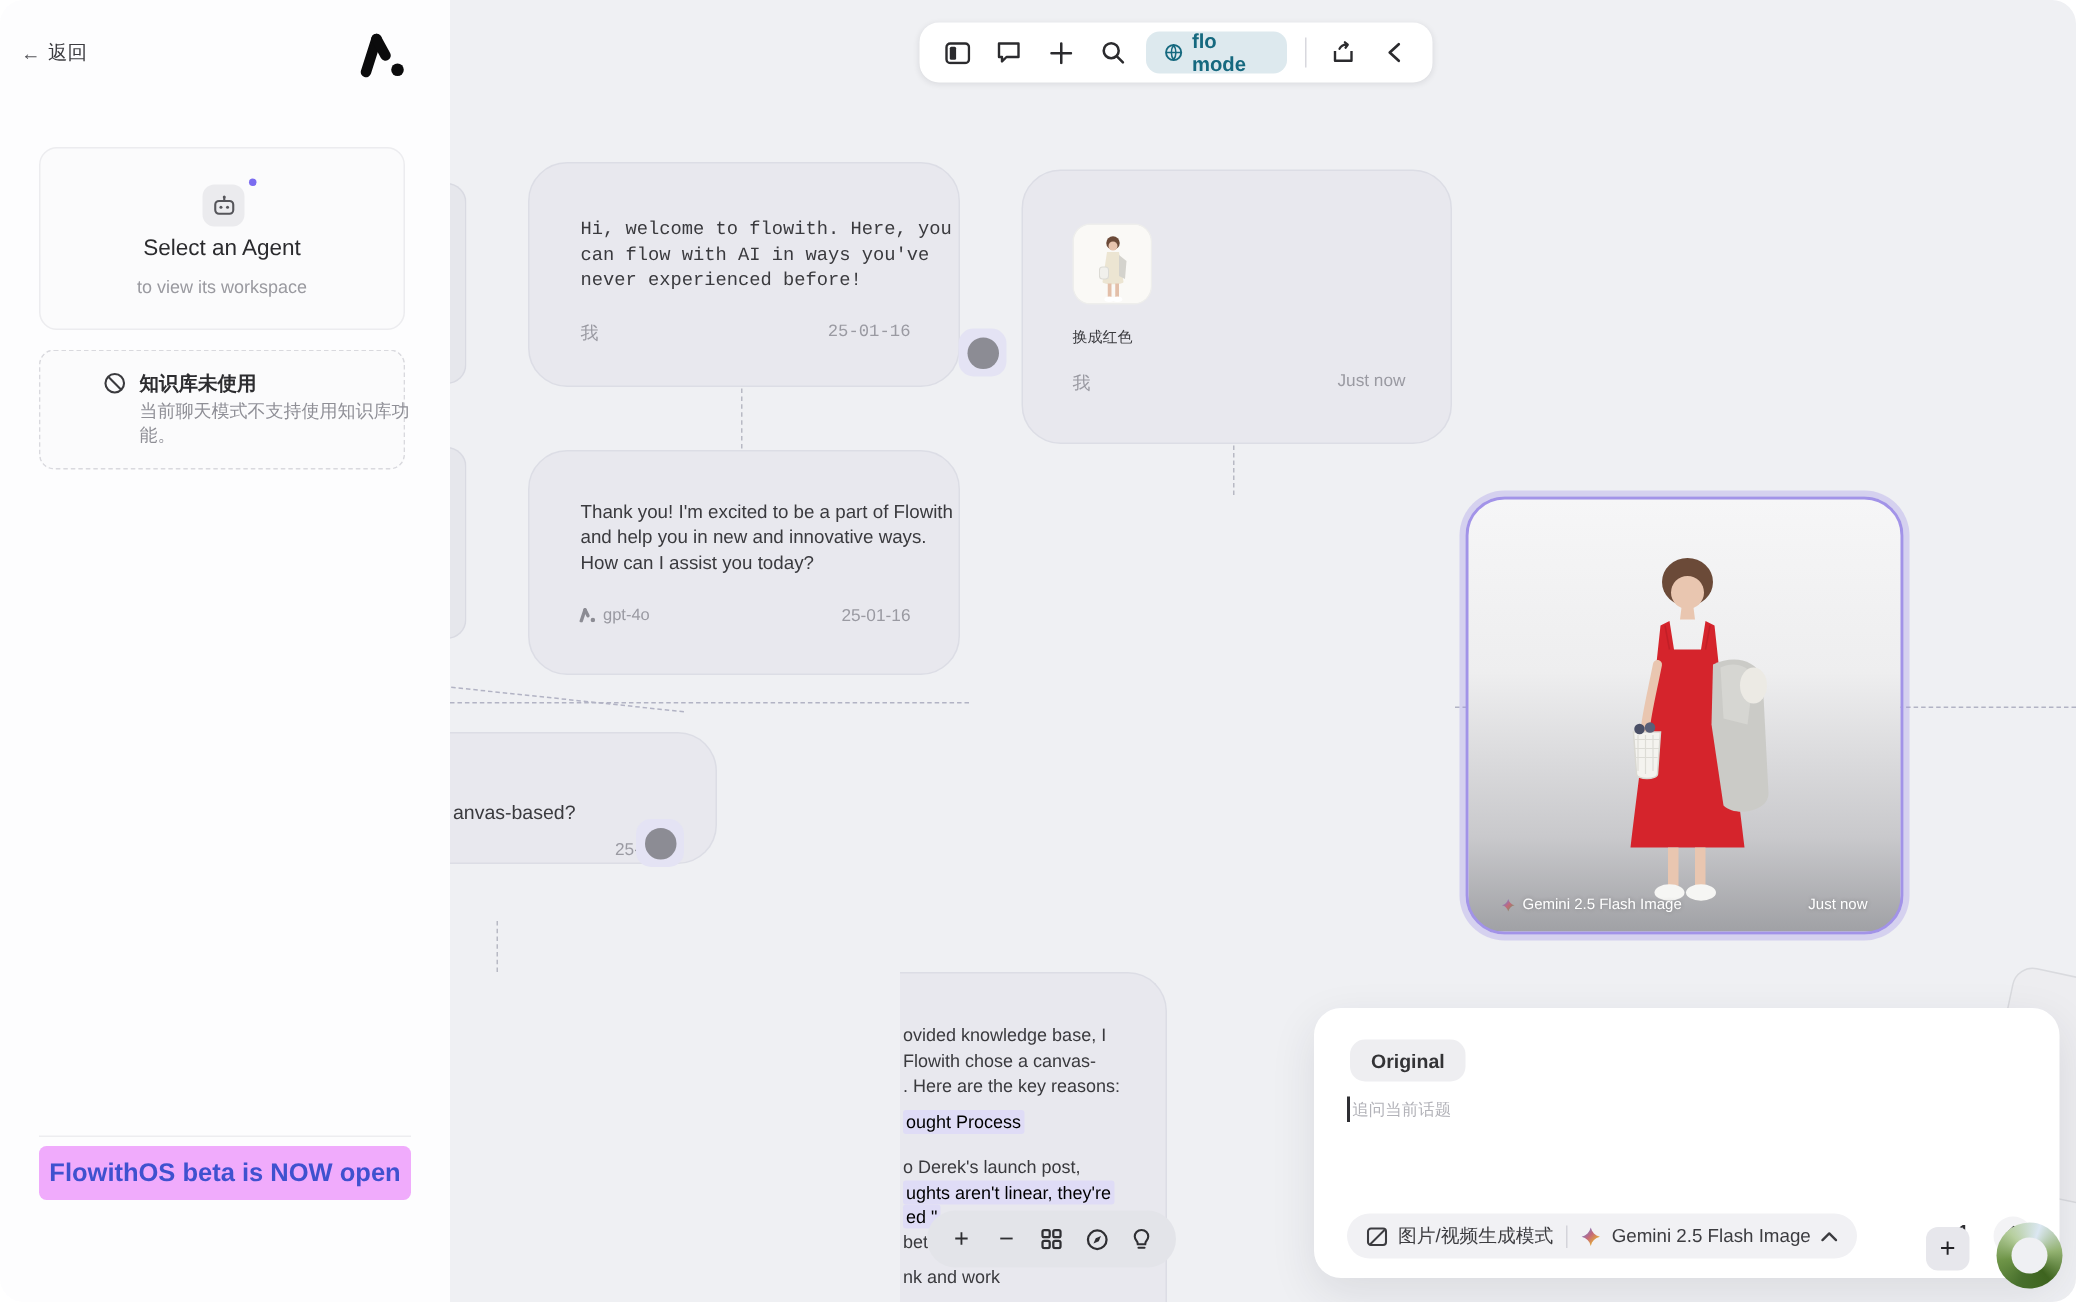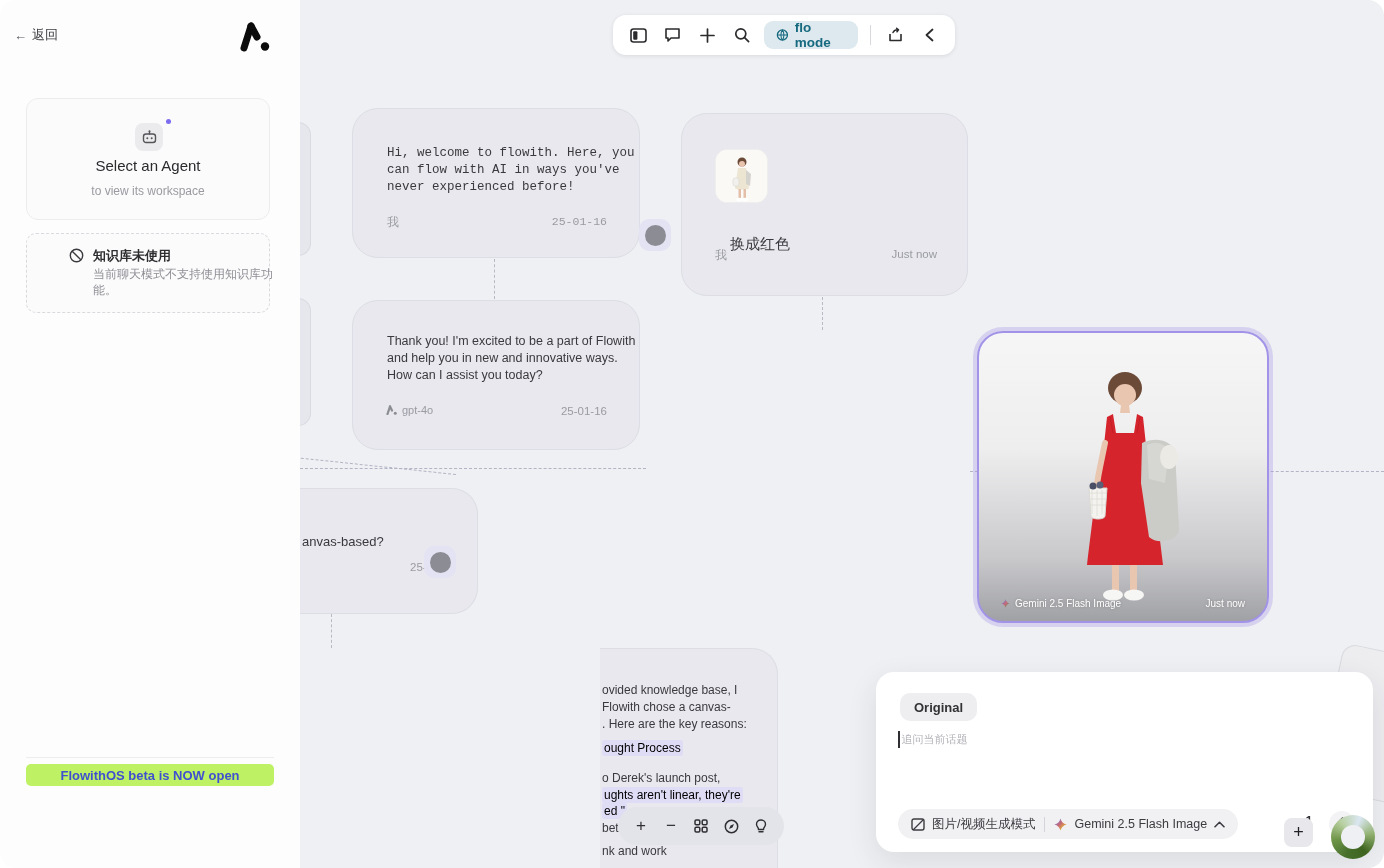--- a/index.html
+++ b/index.html
@@ -14,21 +14,21 @@
   .agent-card { position:absolute; left:26px; top:98px; width:244px; height:122px; background:#fbfbfc; border:1px solid #ececef; border-radius:12px;padding-left:32px; }
   .agent-iconbox { position:absolute; left:108px; top:24px; width:28px; height:28px; background:#ebebee; border-radius:8px; display:flex; align-items:center; justify-content:center; }
   .agent-dot { position:absolute; left:139px; top:20px; width:5px; height:5px; border-radius:50%; background:#7b6cf0; }
   .agent-title { position:absolute; left:0; top:58px; width:100%; text-align:center; font-size:15px; color:#2b2b2e; font-weight:500; }
   .agent-sub { position:absolute; left:0; top:85px; width:100%; text-align:center; font-size:12px; color:#9a9aa0; }
   .kb-card { position:absolute; left:26px; top:233px; width:244px; height:80px; background:#fbfbfc; border:1px dashed #d9d9de; border-radius:10px; }
   .kb-icon { position:absolute; left:42px; top:14px; }
   .kb-title { position:absolute; left:66px; top:13px; font-size:13px; font-weight:700; color:#2d2d30; }
   .kb-desc { position:absolute; left:66px; top:32px; width:188px; font-size:12px; line-height:16px; color:#8f8f96; }
   .side-divider { position:absolute; left:26px; top:757px; width:248px; height:1px; background:#ededf0; }
-  .beta-banner { position:absolute; left:26px; top:764px; width:248px; height:22px; background:#bef264; border-radius:5px; display:flex; align-items:center; justify-content:center; font-size:13px; font-weight:700; color:#3f51cf; cursor:pointer; }
+  .beta-banner { position:absolute; left:26px; top:764px; width:248px; height:36px; background:#f0abfc; border-radius:5px; display:flex; align-items:center; justify-content:center; font-size:17px; font-weight:700; color:#3f51cf; cursor:pointer; }
   .account { position:absolute; left:0; top:800px; width:300px; height:60px; }
 
   
   .canvas { position:absolute; left:300px; top:0; width:1084px; height:868px; background:#eff0f3; }
   .node { position:absolute; background:#e8e8ee; border:1px solid #dcdde5; border-radius:26px; }
   .sliver { position:absolute; width:13px; background:#e6e7ec; border:1px solid #d9dae2; border-left:none; border-radius:0 22px 22px 0; }
   .dash-v { position:absolute; width:0; border-left:1.5px dashed #b8b9c4; }
   .dash-h { position:absolute; height:0; border-top:1.5px dashed #b2b3c4; }
   .node-text { position:absolute; font-size:12.5px; line-height:17px; color:#3a3a3e; }
   .node-footer-author { position:absolute; font-size:12px; color:#9a9aa2; }
@@ -110,39 +110,39 @@
           <circle cx="26" cy="14" r="3" fill="#e8c4ae"></circle>
           <path d="M22,18 L30,18 L33,38 C33,40 19,40 19,38 Z" fill="#ece5d2"></path>
           <path d="M30,20 L35,24 L34,36 L30,34 Z" fill="#d4d3cd"></path>
           <rect x="17" y="28" width="6" height="8" rx="2" fill="#f1f0ec" stroke="#dcdbd5" stroke-width="0.7"></rect>
           <rect x="22.5" y="39" width="2.5" height="9" fill="#e3bfa9"></rect>
           <rect x="27.5" y="39" width="2.5" height="9" fill="#e3bfa9"></rect>
           <ellipse cx="23.5" cy="49.5" rx="3.2" ry="1.8" fill="#fff"></ellipse>
           <ellipse cx="29" cy="49.5" rx="3.2" ry="1.8" fill="#fff"></ellipse>
         </svg>
       </div>
-      <div class="node-text" style="left:33px; top:121px; font-size:15px;margin-left:15px;">换成红色</div>
+      <div class="node-text" style="left:33px; top:103px; font-size:10px;">换成红色</div>
       <div class="node-footer-author" style="left:33px; top:133px;">我</div>
       <div class="node-footer-time" style="right:30px; top:134px;">Just now</div>
     </div>
 
     <div class="node" style="left:52px; top:300px; width:288px; height:150px;">
       <div class="node-text" style="left:34px; top:32px; width:250px;">Thank you! I'm excited to be a part of Flowith and help you in new and innovative ways. How can I assist you today?</div>
       <div class="model-row" style="left:33px; top:103px;">
         <svg width="11" height="10" viewBox="0 0 22 20">
           <path d="M3,18 L8,3" stroke="#8c8c94" stroke-width="4.5" stroke-linecap="round"></path>
           <path d="M8,3 L12,11" stroke="#8c8c94" stroke-width="4.5" stroke-linecap="round"></path>
           <circle cx="18.5" cy="16.5" r="3" fill="#8c8c94"></circle>
         </svg>
         <span>gpt-4o</span>
       </div>
       <div class="node-footer-time" style="right:32px; top:104px;">25-01-16</div>
     </div>
 
-    <div class="node" style="left:-4px; top:488px; width:182px; height:126px; border-radius:0 26px 26px 0; border-left:none;">
+    <div class="node" style="left:-4px; top:488px; width:182px; height:88px; border-radius:0 26px 26px 0; border-left:none;">
       <div class="node-text" style="left:6px; top:44px; font-size:13px; white-space:nowrap;">anvas-based?</div>
       <div class="node-footer-time" style="left:114px; top:72px;">25-0</div>
     </div>
     <div class="handle" style="left:124px; top:546px;">
         <div class="handle-dot"></div>
       </div>
 
     <div class="sel-card">
       <svg width="292" height="292" viewBox="0 0 292 292" style="position:absolute; left:0; top:0;">
         <ellipse cx="146" cy="55" rx="17" ry="16" fill="#6b4a38"></ellipse>

